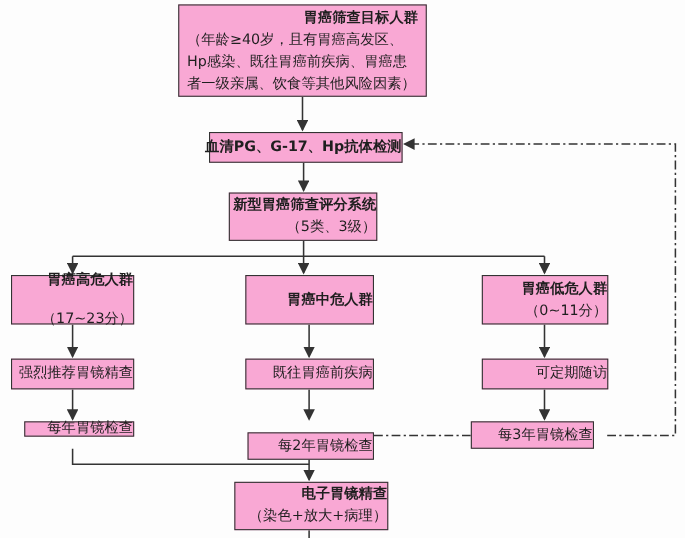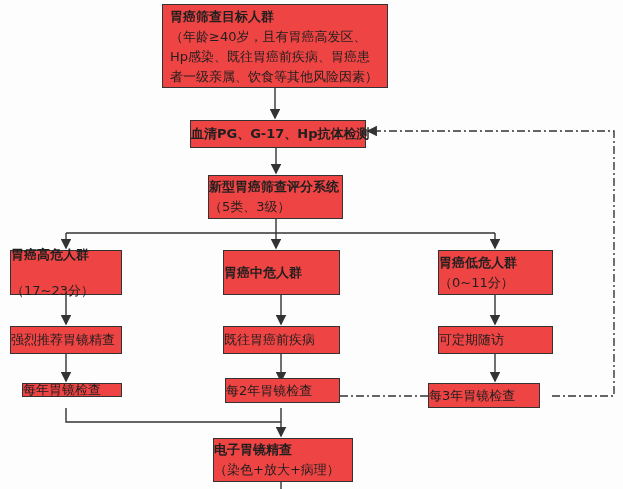--- a/index.html
+++ b/index.html
@@ -7,43 +7,43 @@
     position:relative;
     width:623px;height:489px;
     background:#fdfdfd;
     font-family:"DejaVu Sans",sans-serif;
     color:#1f1f1f;
     overflow:hidden;
   }
   #connectors{position:absolute;left:0;top:0;width:623px;height:489px;}
   .box{
     position:absolute;
-    background:#ef4444;
+    background:#f9a8d4;
     border:1.3px solid #333333;
     box-sizing:border-box;
     display:flex;flex-direction:column;
-    justify-content:center;align-items:flex-start;
+    justify-content:center;align-items:flex-end;
     text-align:center;
     font-size:13px;line-height:20px;
   }
   .box.thick{border-width:1.6px;}
   .bold{font-weight:bold;}
   .nowrap{white-space:nowrap;}
   #box-target{left:162px;top:4px;width:226px;height:84px;justify-content:flex-start;padding:2px 7px;}
   #box-target .desc{text-align:left;align-self:flex-start;}
   #box-serum{left:190px;top:120px;width:176px;height:28px;}
   #box-scoring{left:208px;top:175px;width:135px;height:44px;}
   #box-high{left:10px;top:250px;width:112px;height:45px;gap:16px;}
   #box-mid{left:223px;top:250px;width:117px;height:45px;}
   #box-low{left:438px;top:250px;width:115px;height:45px;}
   #box-high-action{left:10px;top:326px;width:112px;height:28px;}
   #box-mid-action{left:223px;top:326px;width:117px;height:28px;}
   #box-low-action{left:438px;top:326px;width:115px;height:28px;}
   #box-high-interval{left:22px;top:383px;width:100px;height:14px;}
-  #box-mid-interval{left:225px;top:378px;width:115px;height:25px;}
+  #box-mid-interval{left:225px;top:393px;width:115px;height:25px;}
   #box-low-interval{left:428px;top:383px;width:112px;height:25px;}
   #box-endoscopy{left:213px;top:438px;width:140px;height:44px;}
 </style>
 </head>
 <body>
 
 <div id="canvas">
 
   <svg id="connectors" viewBox="0 0 623 489" xmlns="http://www.w3.org/2000/svg">
     <defs>

